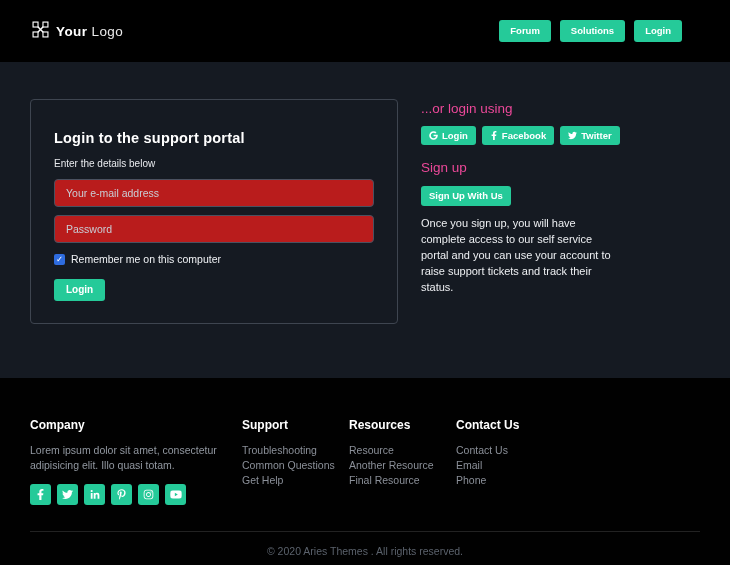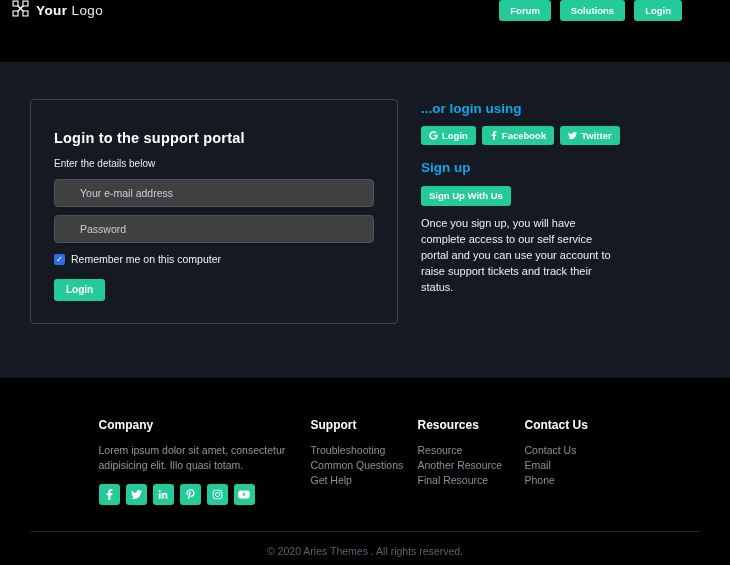--- a/index.html
+++ b/index.html
@@ -4,63 +4,63 @@
 <style>
   * { margin:0; padding:0; box-sizing:border-box; }
   html,body { width:730px; height:565px; }
   body {
     background:#000;
     font-family:"Liberation Sans", sans-serif;
     overflow:hidden;
     color:#fff;
   }
   
-  .navbar { height:62px; background:#000; display:flex; align-items:flex-start; padding:0 48px 0 12px; }
+  .navbar { height:62px; background:#000; display:flex; align-items:center; padding:0 48px 0 32px; }
   .brand { display:flex; align-items:center; gap:7px; cursor:pointer; }
   .brand-text { font-size:13.5px; letter-spacing:.4px; color:#fff; }
   .brand-text .bold { font-weight:700; }
   .brand-text .light { font-weight:400; color:#eaeaea; }
   .nav-actions { margin-left:auto; display:flex; gap:9px; }
   .btn {
     background:var(--accent,#25ca99); color:#fff; border:none; border-radius:3px;
     font-family:inherit; font-weight:700; font-size:9.5px; padding:5px 11px;
     cursor:pointer; line-height:1.2; white-space:nowrap;
   }
   
   .main { background:#151a22; height:316px; padding:37px 0 0 30px; display:flex; align-items:flex-start; }
   .login-card {
     width:368px; border:1px solid #3e4550; border-radius:4px;
     padding:30px 23px 22px;
   }
   .card-title { font-size:14.5px; font-weight:700; letter-spacing:.2px; margin-bottom:12px; color:#fff; }
   .card-sub { font-size:10px; color:#e8eaee; margin-bottom:10px; }
   .text-input {
-    display:block; width:100%; height:28px; background:#404040;
+    display:block; width:100%; height:28px; background:#b91c1c;
     border:1px solid #4a5160; border-radius:4px; color:#d6dae1;
-    font-size:10.5px; padding:0 25px; margin-bottom:8px; font-family:inherit; outline:none;
+    font-size:10.5px; padding:0 11px; margin-bottom:8px; font-family:inherit; outline:none;
   }
   .text-input::placeholder { color:#c9cdd5; opacity:1; }
   .remember-row { display:flex; align-items:center; gap:6px; margin-top:10px; font-size:10.5px; color:#f0f2f5; cursor:pointer; }
   .checkbox {
     width:11px; height:11px; background:var(--checkbox,#2e6ce0); border-radius:2px;
     display:inline-flex; align-items:center; justify-content:center;
     color:#fff; font-size:8.5px; line-height:1; flex:0 0 auto;
   }
   .login-btn { margin-top:14px; font-size:10px; padding:5px 12px; }
   
   .side { margin-left:23px; width:192px; margin-top:2px; }
-  .side-title { font-size:13.5px; font-weight:700; color:#0ea5e9; margin-bottom:10px; }
+  .side-title { font-size:13.5px; font-weight:400; color:#ec4899; margin-bottom:10px; }
   .social-row { display:flex; gap:6px; }
   .btn-sm { display:inline-flex; align-items:center; gap:4px; font-size:9.5px; padding:4px 8px; }
   .btn-sm svg { display:block; }
   .signup-title { margin-top:15px; }
   .side-para { font-size:11px; line-height:1.45; color:#edeff2; margin-top:10px; }
   
   .footer { background:#010101; height:187px; padding:40px 30px 0; }
-  .footer-cols { display:flex;justify-content:center; }
+  .footer-cols { display:flex; }
   .col-company { width:205px; margin-right:7px; }
   .footer-col { width:107px; }
   .col-head { font-size:12px; font-weight:700; color:#fff; margin-bottom:11px; }
   .col-text { font-size:10.5px; line-height:1.4; color:#9298a1; margin-bottom:12px; }
   .col-link { display:block; font-size:10.5px; line-height:15px; color:#8b9099; text-decoration:none; cursor:pointer; }
   .social-icons { display:flex; gap:6px; }
   .social-sq {
     width:21px; height:21px; border-radius:3px; background:var(--accent,#25ca99);
     display:flex; align-items:center; justify-content:center; cursor:pointer;
   }

